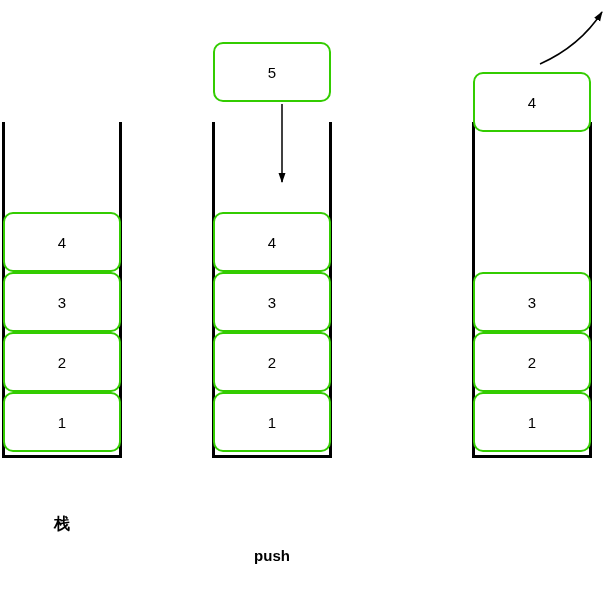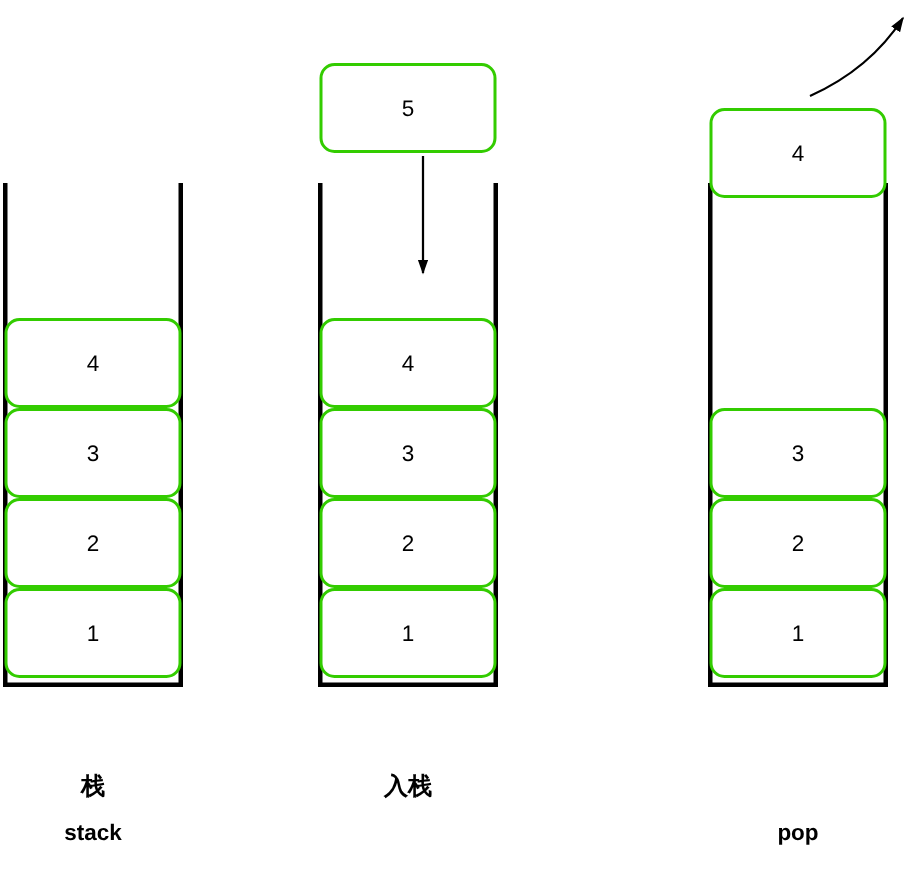--- a/index.html
+++ b/index.html
@@ -73,51 +73,49 @@
 
 <div class="canvas">
 
   <div class="stack-col" style="left:2px">
     <div class="container"></div>
     <div class="cell t0">4</div>
     <div class="cell t1">3</div>
     <div class="cell t2">2</div>
     <div class="cell t3">1</div>
     <div class="label-cn">栈</div>
-    <div class="label-en">stack</div>
   </div>
 
   <div class="stack-col" style="left:212px">
     <div class="container"></div>
     <div class="cell float-push">5</div>
     <svg class="arrow-svg push-arrow" width="20" height="90">
       <defs>
         <marker id="ah1" markerWidth="12" markerHeight="12" refX="9" refY="3.5" orient="auto" markerUnits="userSpaceOnUse">
           <path d="M0,0 L10,3.5 L0,7 Z" fill="#000"></path>
         </marker>
       </defs>
       <path d="M10,0 L10,78" stroke="#000" stroke-width="1.5" fill="none" marker-end="url(#ah1)"></path>
     </svg>
     <div class="cell t0">4</div>
     <div class="cell t1">3</div>
     <div class="cell t2">2</div>
     <div class="cell t3">1</div>
-    <div class="label-cn">入栈</div>
+    <div class="label-en">push</div>
   </div>
 
   <div class="stack-col" style="left:472px">
     <svg class="arrow-svg pop-arrow" width="82" height="70">
       <defs>
         <marker id="ah2" markerWidth="12" markerHeight="12" refX="9" refY="3.5" orient="auto" markerUnits="userSpaceOnUse">
           <path d="M0,0 L10,3.5 L0,7 Z" fill="#000"></path>
         </marker>
       </defs>
       <path d="M8,62 Q48,44 70,10" stroke="#000" stroke-width="1.5" fill="none" marker-end="url(#ah2)"></path>
     </svg>
     <div class="container"></div>
     <div class="cell float-pop">4</div>
     <div class="cell t1">3</div>
     <div class="cell t2">2</div>
     <div class="cell t3">1</div>
-    <div class="label-en">pop</div>
   </div>
 
 </div>
 
 </body></html>

